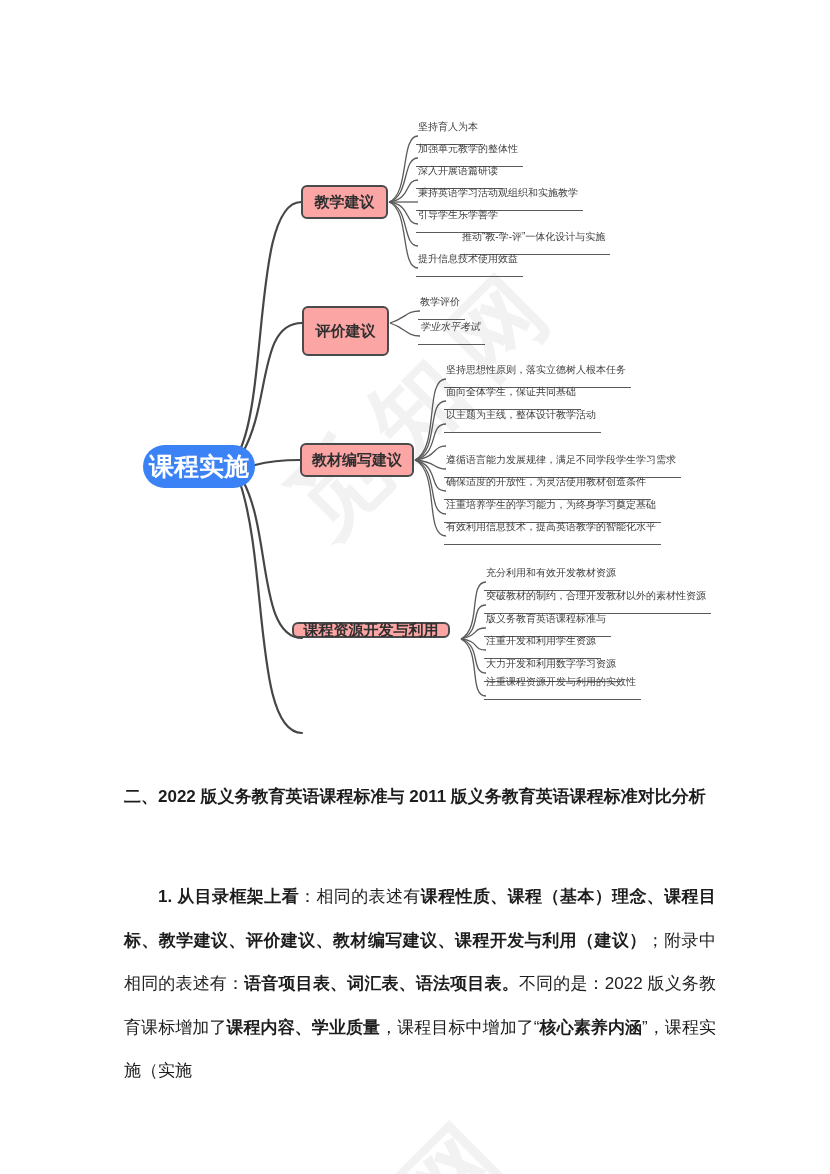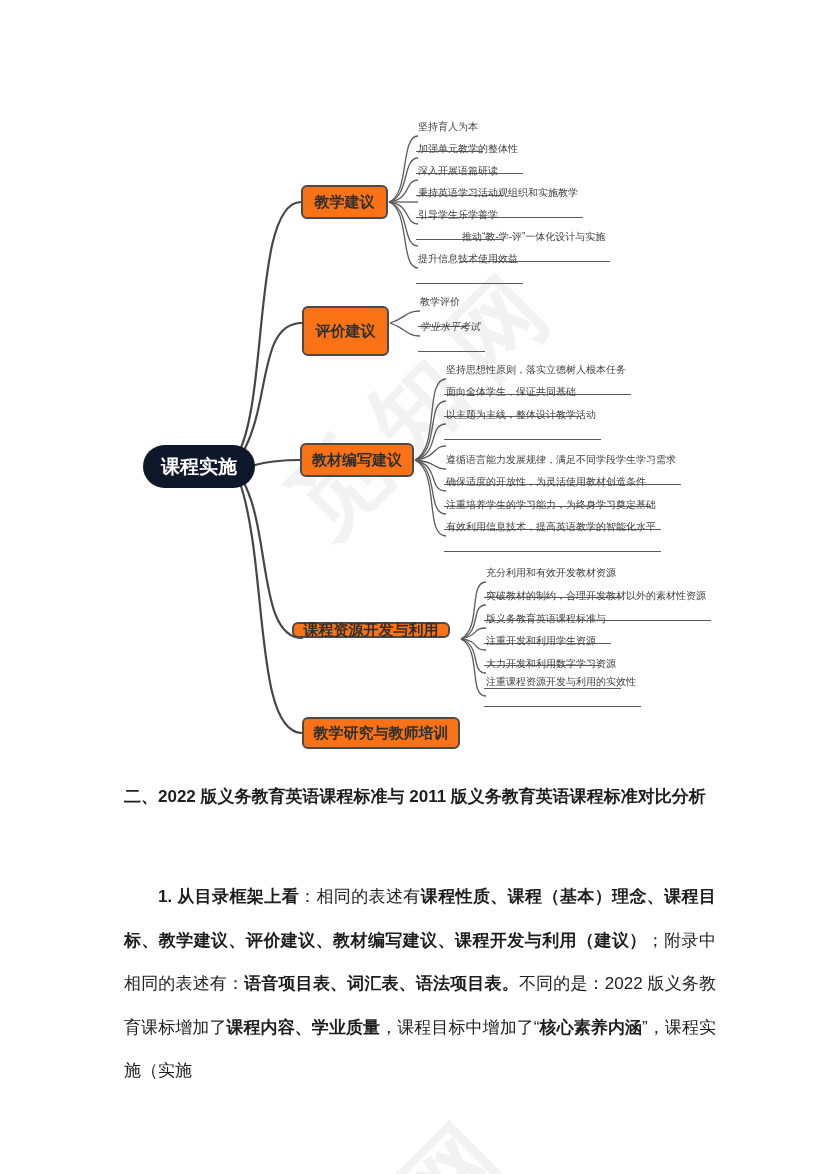--- a/index.html
+++ b/index.html
@@ -5,28 +5,28 @@
   html,body{margin:0;padding:0;background:#ffffff;}
   .page{position:relative;width:830px;height:1174px;background:#ffffff;overflow:hidden;
         font-family:"Liberation Sans", sans-serif;}
   
   .watermark{position:absolute;z-index:0;font-size:92px;font-weight:bold;letter-spacing:20px;
              color:rgba(0,0,0,0.05);white-space:nowrap;transform:translate(-50%,-50%) rotate(-45deg);
              pointer-events:none;}
   
   .mindmap{position:absolute;left:0;top:0;width:830px;height:780px;z-index:1;}
   .connectors{position:absolute;left:0;top:0;}
-  .root-node{position:absolute;left:143px;top:445px;width:112px;height:43px;background:#0f172a;
+  .root-node{position:absolute;left:143px;top:445px;width:112px;height:43px;background:#3b82f6;
              border-radius:22px;display:flex;align-items:center;justify-content:center;
-             color:#ffffff;font-weight:bold;font-size:19px;}
-  .branch-box{position:absolute;background:#f97316;border:2px solid #4a4a4a;border-radius:6px;
+             color:#ffffff;font-weight:bold;font-size:25px;}
+  .branch-box{position:absolute;background:#fca5a5;border:2px solid #4a4a4a;border-radius:6px;
               display:flex;align-items:center;justify-content:center;
               font-weight:bold;font-size:15px;color:#2f2f2f;box-sizing:border-box;}
   .leaf{position:absolute;font-size:10px;line-height:12px;color:#404040;white-space:nowrap;
-        padding:2px 5px 18px 2px;border-bottom:1.5px solid #5a5a5a;}
+        padding:2px 5px 11px 2px;border-bottom:1.5px solid #5a5a5a;}
   
   .section-heading{position:absolute;left:124px;top:775px;width:592px;z-index:1;
                    font-size:17px;font-weight:bold;color:#1d1d1d;line-height:43.5px;
                    text-align:justify;}
   .section-paragraph{position:absolute;left:124px;top:875px;width:592px;z-index:1;
                      font-size:17px;color:#1d1d1d;line-height:43.5px;text-align:justify;
                      text-indent:2em;}
   .section-paragraph .b{font-weight:bold;}
 </style>
 </head>
@@ -84,21 +84,20 @@
         <path d="M461,639 C482,650 468,696 486,696"></path>
       </g>
     </svg>
 
     <div class="root-node">课程实施</div>
 
     <div class="branch-box" style="left:301px;top:185px;width:87px;height:34px;">教学建议</div>
     <div class="branch-box" style="left:302px;top:306px;width:87px;height:50px;">评价建议</div>
     <div class="branch-box" style="left:300px;top:443px;width:114px;height:34px;">教材编写建议</div>
     <div class="branch-box" style="left:292px;top:622px;width:158px;height:16px;">课程资源开发与利用</div>
-    <div class="branch-box" style="left:302px;top:717px;width:158px;height:32px;">教学研究与教师培训</div>
 
     <div class="leaf" style="left:416px;top:119px;">坚持育人为本</div>
     <div class="leaf" style="left:416px;top:141px;">加强单元教学的整体性</div>
     <div class="leaf" style="left:416px;top:163px;">深入开展语篇研读</div>
     <div class="leaf" style="left:416px;top:185px;">秉持英语学习活动观组织和实施教学</div>
     <div class="leaf" style="left:416px;top:207px;">引导学生乐学善学</div>
     <div class="leaf" style="left:416px;top:229px;margin-left:44px;">推动“教-学-评”一体化设计与实施</div>
     <div class="leaf" style="left:416px;top:251px;">提升信息技术使用效益</div>
 
     <div class="leaf" style="left:418px;top:294px;">教学评价</div>

